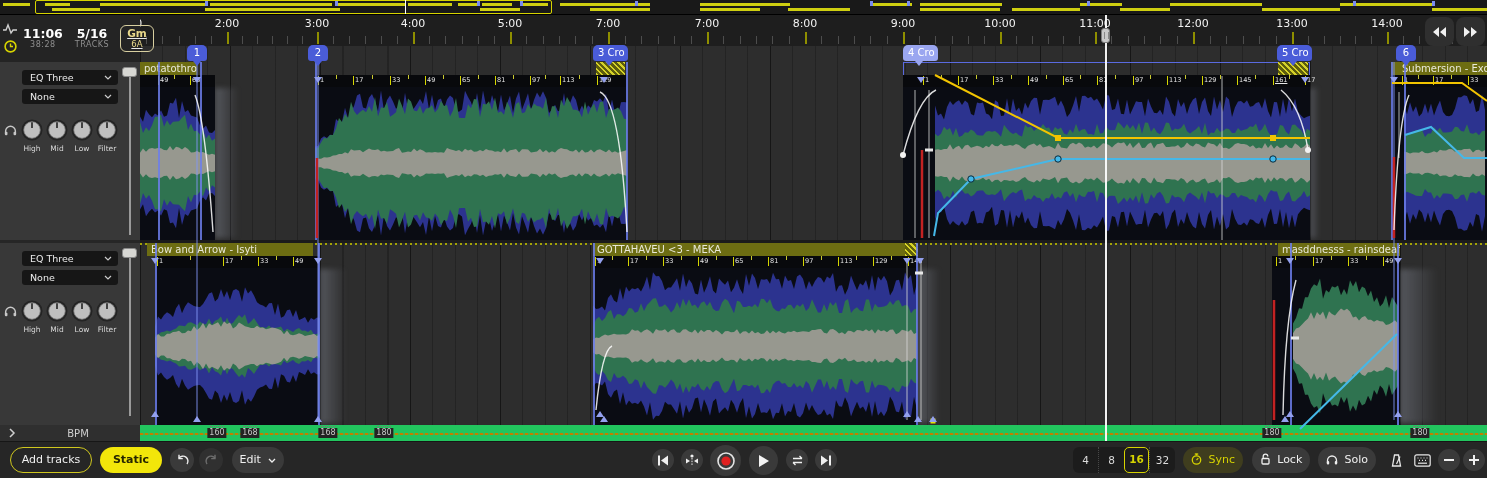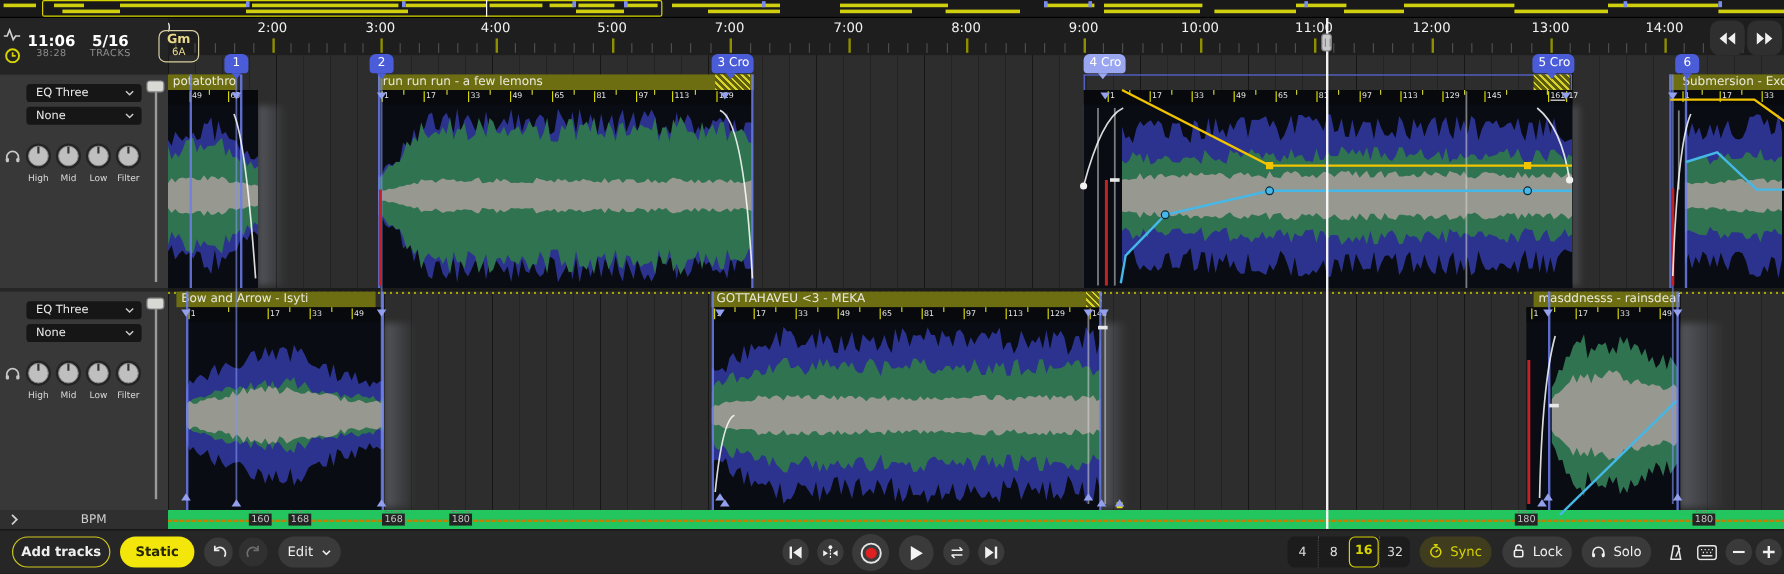--- a/index.html
+++ b/index.html
@@ -12,21 +12,21 @@
   .mm-tick{position:absolute;width:3px;height:5px;background:#7b8cf0;top:1px;}
   #mm-viewport{position:absolute;top:0;height:12px;border:1.5px solid #d6d300;border-radius:2px;}
   #mm-play{position:absolute;top:0;width:1px;height:14px;background:#fff;}
   
   #info{position:absolute;left:0;top:14px;width:140px;height:48px;background:#242424;z-index:55;display:flex;align-items:center;}
   .info-icons{width:18px;display:flex;flex-direction:column;align-items:center;gap:5px;padding-left:3px;}
   .info-block{text-align:center;padding:0 6px;}
   .info-big{font-size:12.5px;font-weight:bold;color:#fff;line-height:13px;}
   .info-small{font-size:8px;color:#8f8f8f;letter-spacing:.5px;}
   .info-div{width:1px;height:26px;background:#4a4a4a;}
-  #key-badge{border:1.5px solid #d8cfa0;border-radius:6px;padding:2px 6px;text-align:center;margin-left:17px;}
+  #key-badge{border:1.5px solid #d8cfa0;border-radius:6px;padding:2px 6px;text-align:center;margin-left:5px;text-decoration:underline;}
   #key-badge .k1{font-size:10.5px;font-weight:bold;color:#e8d88a;line-height:11px;}
   #key-badge .k2{font-size:8.5px;color:#e8d88a;}
   
   #grid{position:absolute;left:140px;top:14px;width:1347px;height:427px;background:#2d2d2d;
      background-image:repeating-linear-gradient(to right,rgba(0,0,0,.38) 0 1px,transparent 1px 90px),
                       repeating-linear-gradient(to right,rgba(0,0,0,.22) 0 1px,transparent 1px 22.5px);z-index:1;}
   #rulerstrip{position:absolute;left:140px;top:14px;width:1347px;height:32px;background:#1e1e1e;z-index:4;overflow:hidden;}
   .hour-label{position:absolute;top:3px;transform:translateX(-50%);font-size:11px;color:#f2f2f2;}
   .tick-major{position:absolute;top:18px;width:2px;height:12px;background:#8f8f00;}
   .tick-minor{position:absolute;top:22px;width:1px;height:8px;background:#4d4d4d;}
@@ -71,21 +71,21 @@
   #bpm-label{flex:1;text-align:center;font-size:10px;color:#cfcfcf;}
   #bpm-lane{position:absolute;left:140px;top:425px;width:1347px;height:16px;background:#22c55e;z-index:5;}
   .bpm-line{position:absolute;top:8px;left:0;width:1347px;height:1.5px;
      background-image:repeating-linear-gradient(90deg,#c08000 0 3px,rgba(192,128,0,.25) 3px 5px);}
   .bpm-val{position:absolute;top:3px;transform:translateX(-50%);font-size:8px;color:#c8c8c8;background:#232323;padding:0 2px;line-height:10px;}
   .bpm-dots{position:absolute;top:-3px;transform:translateX(-50%);width:14px;height:5px;border:1px dotted #777;box-sizing:border-box;}
   
   #toolbar{position:absolute;left:0;top:441px;width:1487px;height:37px;background:#262626;border-top:1px solid #161616;z-index:50;}
   .pill{position:absolute;top:5px;height:26px;border-radius:13px;font-size:11px;line-height:26px;text-align:center;
      box-sizing:border-box;background:#3a3a3a;color:#f0f0f0;white-space:nowrap;}
-  .pill.outline{background:transparent;border:1.5px solid #cfc71e;line-height:23px;font-weight:bold;}
+  .pill.outline{background:transparent;border:1.5px solid #cfc71e;line-height:23px;}
   .pill.yellow{background:#f2e60a;color:#262600;font-weight:bold;}
   .cbtn{position:absolute;border-radius:50%;background:#3a3a3a;display:flex;align-items:center;justify-content:center;}
   .seg{position:absolute;top:5px;height:26px;background:#1c1c1c;border-radius:6px;display:flex;z-index:2;}
   .seg .cell{width:25px;font-size:10.5px;line-height:26px;text-align:center;color:#dcdcdc;border-left:1px dotted #484848;}
   .seg .cell:first-child{border-left:none;}
   .seg .cell.on{border:1.5px solid #d6d300;border-radius:5px;color:#d6d300;line-height:23px;box-sizing:border-box;font-weight:bold;}
   .navbtn{position:absolute;top:17px;width:29px;height:29px;border-radius:8px;background:#2f2f2f;z-index:55;
      display:flex;align-items:center;justify-content:center;}
   svg{display:block;}
 </style>
@@ -253,21 +253,20 @@
             <polygon points="0,33.7 3,44.9 6,39.2 9,43.1 12,37.3 15,28.8 18,28.7 21,26.7 24,38.8 27,32.3 30,37.2 33,33.8 36,33.5 39,33.3 42,29.7 45,26.7 48,42.1 51,35.6 54,43.3 57,42.7 60,46.5 63,41.6 66,50.5 69,46.6 72,52.7 75,50.6 75,99.4 72,97.3 69,103.4 66,99.5 63,108.4 60,103.5 57,107.3 54,106.7 51,114.4 48,107.9 45,123.3 42,120.3 39,116.7 36,116.5 33,116.2 30,112.8 27,117.7 24,111.2 21,123.3 18,121.3 15,121.2 12,112.7 9,106.9 6,110.8 3,105.1 0,116.3" fill="#2f7350"></polygon>
             <polygon points="0,64.7 3,60.4 6,63.8 9,60.7 12,60.0 15,60.7 18,59.9 21,60.3 24,62.0 27,62.2 30,58.1 33,62.3 36,58.8 39,59.5 42,61.5 45,59.0 48,61.0 51,64.5 54,64.2 57,63.0 60,64.4 63,64.0 66,65.4 69,66.8 72,65.8 75,66.7 75,83.3 72,84.2 69,83.2 66,84.6 63,86.0 60,85.6 57,87.0 54,85.8 51,85.5 48,89.0 45,91.0 42,88.5 39,90.5 36,91.2 33,87.7 30,91.9 27,87.8 24,88.0 21,89.7 18,90.1 15,89.3 12,90.0 9,89.3 6,86.2 3,89.6 0,85.3" fill="#97988f"></polygon>
           </svg>
         </div>
         <div class="clip-edge" style="left: 18px; top: 0px; height: 178px;"></div>
         <div class="clip-edge" style="left: 60px; top: 0px; height: 178px;"></div>
       </div>
       <div class="ghost" style="left: 215px; top: 88px; width: 24px; height: 150px; background: linear-gradient(to right, rgba(145, 150, 165, 0.4), rgba(145, 150, 165, 0));"></div>
       <div class="clip" style="left: 315px; top: 62px; width: 313px; height: 178px;">
         <div class="clip-body" style="top: 13px; width: 313px; height: 165px;"></div>
-        <div class="clip-title" style="left: 0px; width: 313px; padding-left: 4px;">run run run - a few lemons</div>
         <div class="hatch" style="left: 281px; width: 29px;"></div>
         <div class="beat-strip">
           <div class="beat-num" style="left: 3px;">1</div>
           <div class="beat-tick" style="left: 20.5px;"></div>
           <div class="beat-num" style="left: 38px;">17</div>
           <div class="beat-tick" style="left: 56.5px;"></div>
           <div class="beat-num" style="left: 75px;">33</div>
           <div class="beat-tick" style="left: 92.5px;"></div>
           <div class="beat-num" style="left: 110px;">49</div>
           <div class="beat-tick" style="left: 127.5px;"></div>
@@ -309,21 +308,21 @@
           <div class="beat-num" style="left: 194px;">81</div>
           <div class="beat-tick" style="left: 212px;"></div>
           <div class="beat-num" style="left: 230px;">97</div>
           <div class="beat-tick" style="left: 247px;"></div>
           <div class="beat-num" style="left: 264px;">113</div>
           <div class="beat-tick" style="left: 281.5px;"></div>
           <div class="beat-num" style="left: 299px;">129</div>
           <div class="beat-tick" style="left: 316.5px;"></div>
           <div class="beat-num" style="left: 334px;">145</div>
           <div class="beat-tick" style="left: 352px;"></div>
-          <div class="beat-num" style="left: 387px; text-decoration: underline;">161</div>
+          <div class="beat-num" style="left: 370px; text-decoration: underline;">161</div>
           <div class="beat-tick" style="left: 386px;"></div>
           <div class="beat-num" style="left: 402px;">17</div>
         </div>
         <div style="position: absolute; left: 32px; top: 26px; width: 375px; height: 150px;">
           <svg width="375" height="150" style="position:absolute">
             <rect width="375" height="150" fill="#0a0c13"></rect>
             <polygon points="0,17.4 3,27.5 6,25.5 9,31.4 12,19.0 15,13.1 18,17.1 21,14.1 24,12.2 27,17.1 30,12.4 33,15.1 36,26.0 39,27.4 42,14.6 45,15.2 48,14.5 51,25.6 54,26.7 57,31.3 60,12.2 63,14.2 66,28.0 69,27.5 72,10.3 75,27.8 78,10.4 81,23.0 84,19.5 87,26.8 90,14.4 93,20.4 96,13.0 99,9.8 102,9.9 105,26.8 108,12.1 111,11.8 114,12.1 117,10.4 120,8.8 123,18.0 126,12.5 129,18.7 132,29.0 135,25.2 138,17.4 141,8.1 144,23.7 147,7.9 150,7.8 153,10.3 156,8.7 159,12.8 162,10.5 165,15.5 168,21.4 171,7.1 174,7.6 177,22.0 180,21.0 183,10.6 186,25.7 189,26.2 192,11.6 195,26.5 198,19.9 201,13.2 204,14.0 207,13.9 210,28.3 213,10.6 216,18.6 219,24.7 222,25.2 225,21.7 228,26.9 231,8.6 234,13.8 237,24.7 240,28.4 243,10.9 246,19.1 249,14.1 252,25.9 255,16.8 258,11.6 261,9.5 264,25.9 267,14.0 270,9.5 273,22.9 276,28.1 279,8.6 282,21.5 285,11.9 288,24.0 291,8.5 294,11.4 297,29.0 300,19.3 303,13.4 306,12.9 309,15.4 312,12.3 315,18.7 318,17.9 321,15.1 324,13.9 327,20.5 330,10.1 333,23.0 336,29.6 339,14.0 342,14.2 345,29.1 348,10.7 351,25.9 354,9.7 357,23.5 360,10.4 363,23.7 366,27.5 369,30.3 372,28.8 375,27.8 375,122.2 372,121.2 369,119.7 366,122.5 363,126.3 360,139.6 357,126.5 354,140.3 351,124.1 348,139.3 345,120.9 342,135.8 339,136.0 336,120.4 333,127.0 330,139.9 327,129.5 324,136.1 321,134.9 318,132.1 315,131.3 312,137.7 309,134.6 306,137.1 303,136.6 300,130.7 297,121.0 294,138.6 291,141.5 288,126.0 285,138.1 282,128.5 279,141.4 276,121.9 273,127.1 270,140.5 267,136.0 264,124.1 261,140.5 258,138.4 255,133.2 252,124.1 249,135.9 246,130.9 243,139.1 240,121.6 237,125.3 234,136.2 231,141.4 228,123.1 225,128.3 222,124.8 219,125.3 216,131.4 213,139.4 210,121.7 207,136.1 204,136.0 201,136.8 198,130.1 195,123.5 192,138.4 189,123.8 186,124.3 183,139.4 180,129.0 177,128.0 174,142.4 171,142.9 168,128.6 165,134.5 162,139.5 159,137.2 156,141.3 153,139.7 150,142.2 147,142.1 144,126.3 141,141.9 138,132.6 135,124.8 132,121.0 129,131.3 126,137.5 123,132.0 120,141.2 117,139.6 114,137.9 111,138.2 108,137.9 105,123.2 102,140.1 99,140.2 96,137.0 93,129.6 90,135.6 87,123.2 84,130.5 81,127.0 78,139.6 75,122.2 72,139.7 69,122.5 66,122.0 63,135.8 60,137.8 57,118.7 54,123.3 51,124.4 48,135.5 45,134.8 42,135.4 39,122.6 36,124.0 33,134.9 30,137.6 27,132.9 24,137.8 21,135.9 18,132.9 15,136.9 12,131.0 9,118.6 6,124.5 3,122.5 0,132.6" fill="#2c338f"></polygon>
             <polygon points="0,45.8 3,48.2 6,45.7 9,38.7 12,42.1 15,40.1 18,47.6 21,39.7 24,49.1 27,47.8 30,44.2 33,44.7 36,41.5 39,43.3 42,47.0 45,47.4 48,47.6 51,43.7 54,43.1 57,43.8 60,42.9 63,45.3 66,48.7 69,36.8 72,40.8 75,44.1 78,46.0 81,44.4 84,47.3 87,48.4 90,36.7 93,39.4 96,38.6 99,43.0 102,40.2 105,40.1 108,35.9 111,40.0 114,39.6 117,44.8 120,38.9 123,41.3 126,39.4 129,45.4 132,46.7 135,41.2 138,44.9 141,35.7 144,43.7 147,41.6 150,41.1 153,46.3 156,46.1 159,47.0 162,35.7 165,45.4 168,45.1 171,37.9 174,42.1 177,42.2 180,41.9 183,33.9 186,36.8 189,40.5 192,36.1 195,40.7 198,37.1 201,42.6 204,34.4 207,45.7 210,34.4 213,34.7 216,43.7 219,39.6 222,44.4 225,46.2 228,42.2 231,34.4 234,35.1 237,43.2 240,40.4 243,41.3 246,40.0 249,35.7 252,43.3 255,45.4 258,43.2 261,41.2 264,38.0 267,45.8 270,34.8 273,47.4 276,44.5 279,45.0 282,39.7 285,43.8 288,43.1 291,40.5 294,41.0 297,45.0 300,45.1 303,40.0 306,42.9 309,41.7 312,41.0 315,38.3 318,38.9 321,35.6 324,43.8 327,41.2 330,35.8 333,43.8 336,48.0 339,46.5 342,46.4 345,37.1 348,37.8 351,43.7 354,46.6 357,37.1 360,36.6 363,39.7 366,42.0 369,47.1 372,40.7 375,42.7 375,107.3 372,109.3 369,102.9 366,108.0 363,110.3 360,113.4 357,112.9 354,103.4 351,106.3 348,112.2 345,112.9 342,103.6 339,103.5 336,102.0 333,106.2 330,114.2 327,108.8 324,106.2 321,114.4 318,111.1 315,111.7 312,109.0 309,108.3 306,107.1 303,110.0 300,104.9 297,105.0 294,109.0 291,109.5 288,106.9 285,106.2 282,110.3 279,105.0 276,105.5 273,102.6 270,115.2 267,104.2 264,112.0 261,108.8 258,106.8 255,104.6 252,106.7 249,114.3 246,110.0 243,108.7 240,109.6 237,106.8 234,114.9 231,115.6 228,107.8 225,103.8 222,105.6 219,110.4 216,106.3 213,115.3 210,115.6 207,104.3 204,115.6 201,107.4 198,112.9 195,109.3 192,113.9 189,109.5 186,113.2 183,116.1 180,108.1 177,107.8 174,107.9 171,112.1 168,104.9 165,104.6 162,114.3 159,103.0 156,103.9 153,103.7 150,108.9 147,108.4 144,106.3 141,114.3 138,105.1 135,108.8 132,103.3 129,104.6 126,110.6 123,108.7 120,111.1 117,105.2 114,110.4 111,110.0 108,114.1 105,109.9 102,109.8 99,107.0 96,111.4 93,110.6 90,113.3 87,101.6 84,102.7 81,105.6 78,104.0 75,105.9 72,109.2 69,113.2 66,101.3 63,104.7 60,107.1 57,106.2 54,106.9 51,106.3 48,102.4 45,102.6 42,103.0 39,106.7 36,108.5 33,105.3 30,105.8 27,102.2 24,100.9 21,110.3 18,102.4 15,109.9 12,107.9 9,111.3 6,104.3 3,101.8 0,104.2" fill="#2f7350"></polygon>
             <polygon points="0,61.8 3,61.2 6,61.9 9,61.1 12,60.9 15,56.3 18,61.6 21,58.9 24,57.7 27,61.5 30,57.6 33,56.8 36,59.7 39,58.7 42,57.8 45,58.5 48,60.2 51,57.7 54,59.2 57,55.7 60,58.1 63,58.2 66,55.7 69,57.9 72,57.8 75,57.0 78,57.8 81,55.9 84,57.0 87,59.4 90,61.1 93,57.7 96,56.5 99,55.5 102,58.0 105,55.9 108,59.5 111,58.7 114,58.1 117,59.3 120,61.0 123,54.8 126,59.5 129,60.0 132,60.6 135,56.2 138,54.8 141,56.5 144,54.5 147,55.9 150,59.8 153,58.4 156,59.6 159,57.6 162,60.6 165,57.9 168,55.2 171,55.8 174,57.1 177,59.5 180,56.5 183,54.5 186,55.3 189,54.3 192,58.5 195,54.8 198,60.1 201,56.9 204,54.3 207,59.9 210,59.8 213,56.1 216,54.6 219,60.4 222,56.3 225,55.7 228,54.7 231,59.0 234,59.1 237,58.4 240,58.6 243,57.1 246,60.0 249,58.6 252,54.4 255,57.3 258,58.4 261,55.5 264,56.3 267,58.4 270,59.4 273,54.6 276,55.7 279,56.3 282,58.7 285,54.8 288,60.0 291,59.7 294,60.9 297,59.0 300,56.1 303,55.1 306,56.1 309,55.9 312,56.7 315,58.9 318,57.3 321,60.4 324,59.5 327,60.5 330,54.9 333,59.9 336,56.3 339,60.7 342,57.4 345,60.1 348,59.4 351,56.6 354,59.5 357,60.2 360,55.2 363,57.3 366,60.2 369,58.5 372,55.3 375,58.0 375,92.0 372,94.7 369,91.5 366,89.8 363,92.7 360,94.8 357,89.8 354,90.5 351,93.4 348,90.6 345,89.9 342,92.6 339,89.3 336,93.7 333,90.1 330,95.1 327,89.5 324,90.5 321,89.6 318,92.7 315,91.1 312,93.3 309,94.1 306,93.9 303,94.9 300,93.9 297,91.0 294,89.1 291,90.3 288,90.0 285,95.2 282,91.3 279,93.7 276,94.3 273,95.4 270,90.6 267,91.6 264,93.7 261,94.5 258,91.6 255,92.7 252,95.6 249,91.4 246,90.0 243,92.9 240,91.4 237,91.6 234,90.9 231,91.0 228,95.3 225,94.3 222,93.7 219,89.6 216,95.4 213,93.9 210,90.2 207,90.1 204,95.7 201,93.1 198,89.9 195,95.2 192,91.5 189,95.7 186,94.7 183,95.5 180,93.5 177,90.5 174,92.9 171,94.2 168,94.8 165,92.1 162,89.4 159,92.4 156,90.4 153,91.6 150,90.2 147,94.1 144,95.5 141,93.5 138,95.2 135,93.8 132,89.4 129,90.0 126,90.5 123,95.2 120,89.0 117,90.7 114,91.9 111,91.3 108,90.5 105,94.1 102,92.0 99,94.5 96,93.5 93,92.3 90,88.9 87,90.6 84,93.0 81,94.1 78,92.2 75,93.0 72,92.2 69,92.1 66,94.3 63,91.8 60,91.9 57,94.3 54,90.8 51,92.3 48,89.8 45,91.5 42,92.2 39,91.3 36,90.3 33,93.2 30,92.4 27,88.5 24,92.3 21,91.1 18,88.4 15,93.7 12,89.1 9,88.9 6,88.1 3,88.8 0,88.2" fill="#97988f"></polygon>
           </svg>

